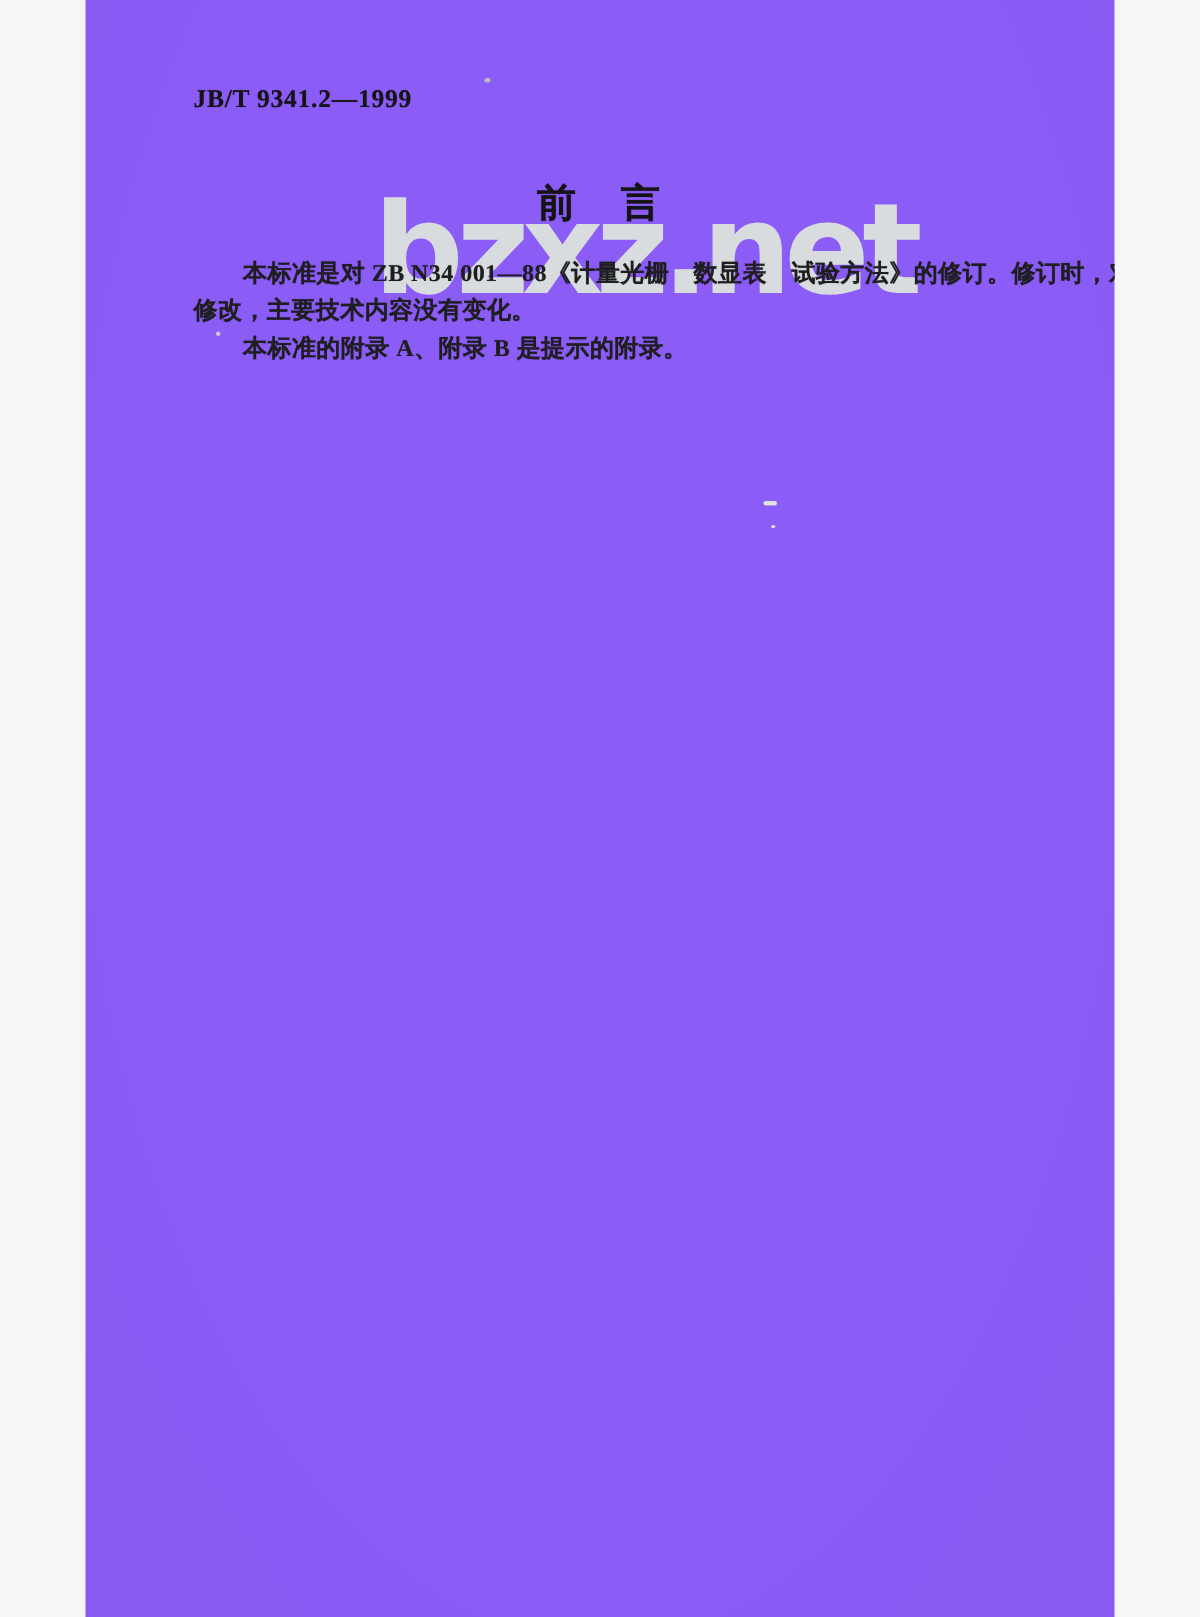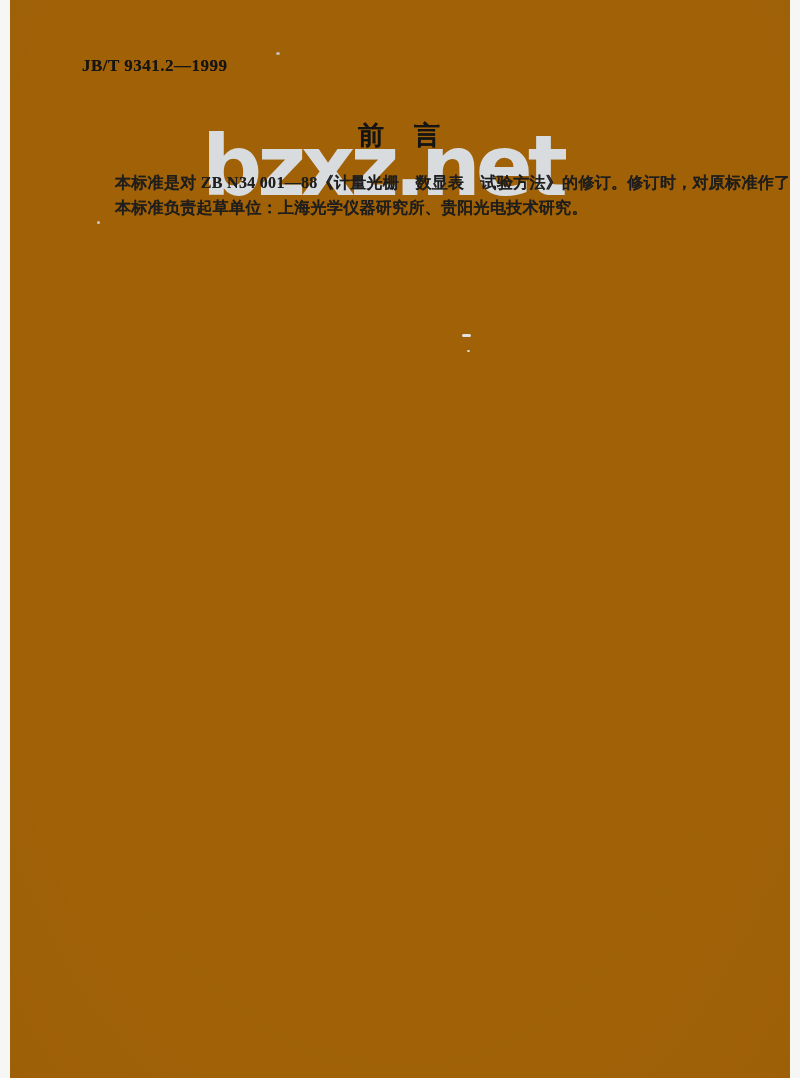--- a/index.html
+++ b/index.html
@@ -2,24 +2,24 @@
 <html><head>
 <meta charset="utf-8">
 <style>
   html, body {
     margin: 0;
     padding: 0;
     background: #f6f6f6;
   }
   .page {
     position: relative;
-    width: 780px;
+    width: 686px;
     height: 1078px;
     margin: 0 auto;
-    background: #a16207;
+    background: #8b5cf6;
     overflow: hidden;
     font-family: "Liberation Serif", serif;
     color: #1b1b1b;
   }
   
   .page::after {
     content: "";
     position: absolute;
     inset: 0;
     pointer-events: none;
@@ -98,21 +98,22 @@
 <div class="page">
 
   <div class="watermark">bzxz.net</div>
 
   <div class="doc-number">JB/T 9341.2—1999</div>
 
   <h1 class="page-title">前　言</h1>
 
   <div class="body-text">
     <div class="body-line indent">本标准是对 ZB N34 001—88《计量光栅　数显表　试验方法》的修订。修订时，对原标准作了编辑性</div>
-    <div class="body-line indent">本标准负责起草单位：上海光学仪器研究所、贵阳光电技术研究。</div>
+    <div class="body-line">修改，主要技术内容没有变化。</div>
+    <div class="body-line indent">本标准的附录 A、附录 B 是提示的附录。</div>
   </div>
 
   <span class="speck speck-1"></span>
   <span class="speck speck-2"></span>
   <span class="speck speck-3"></span>
   <span class="speck speck-4"></span>
 
 </div>
 
 </body></html>

